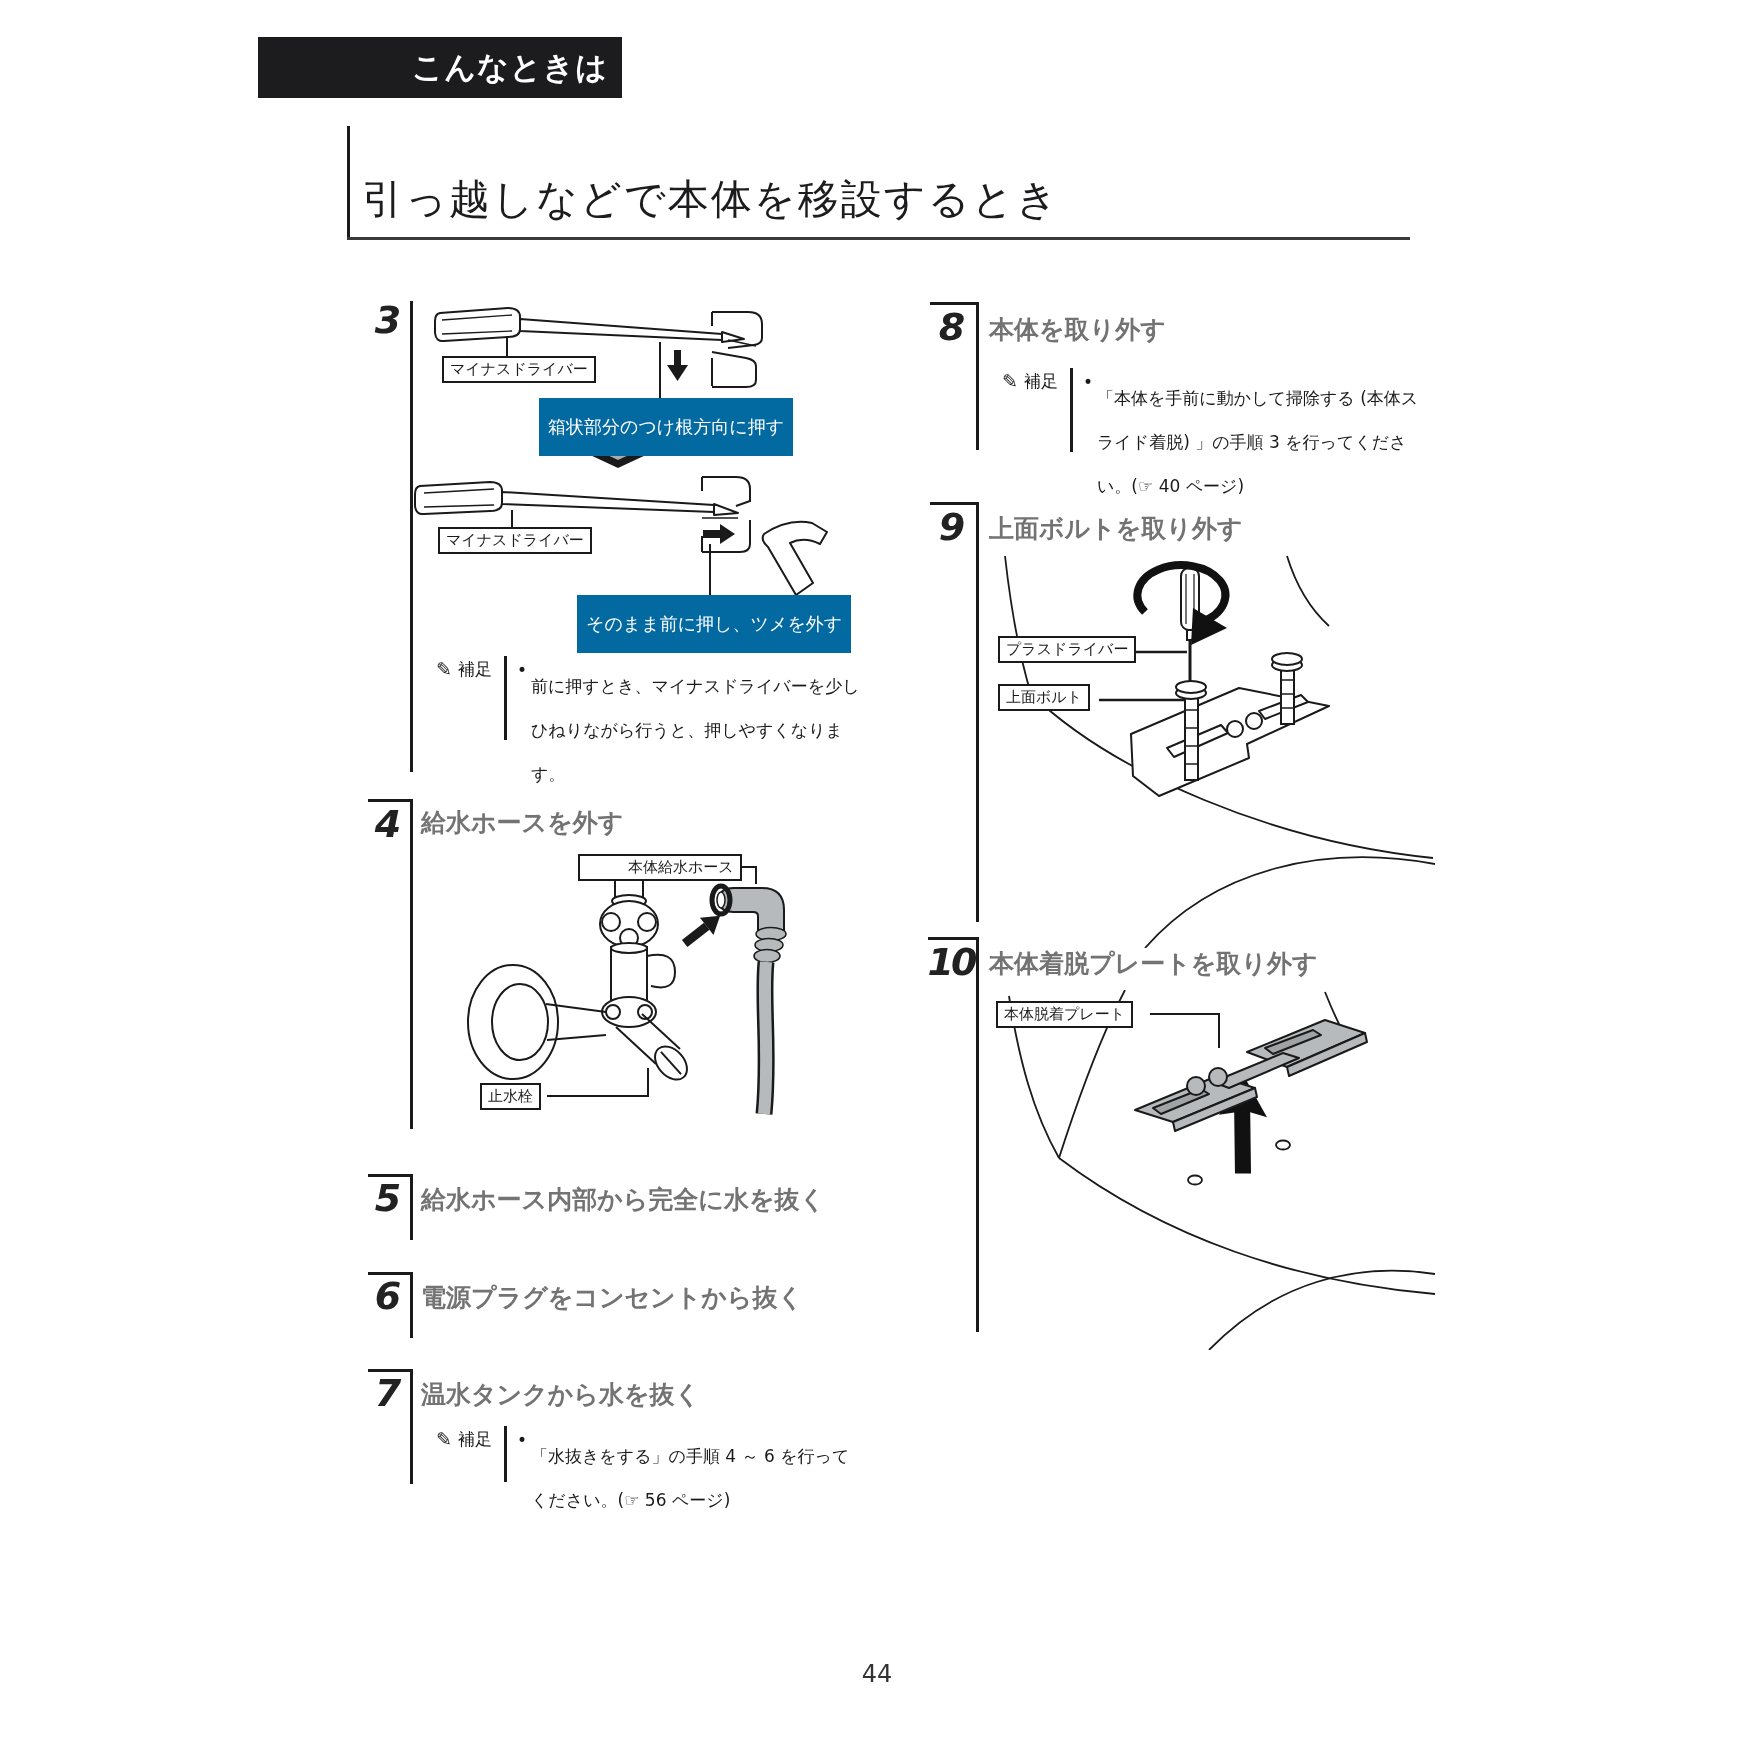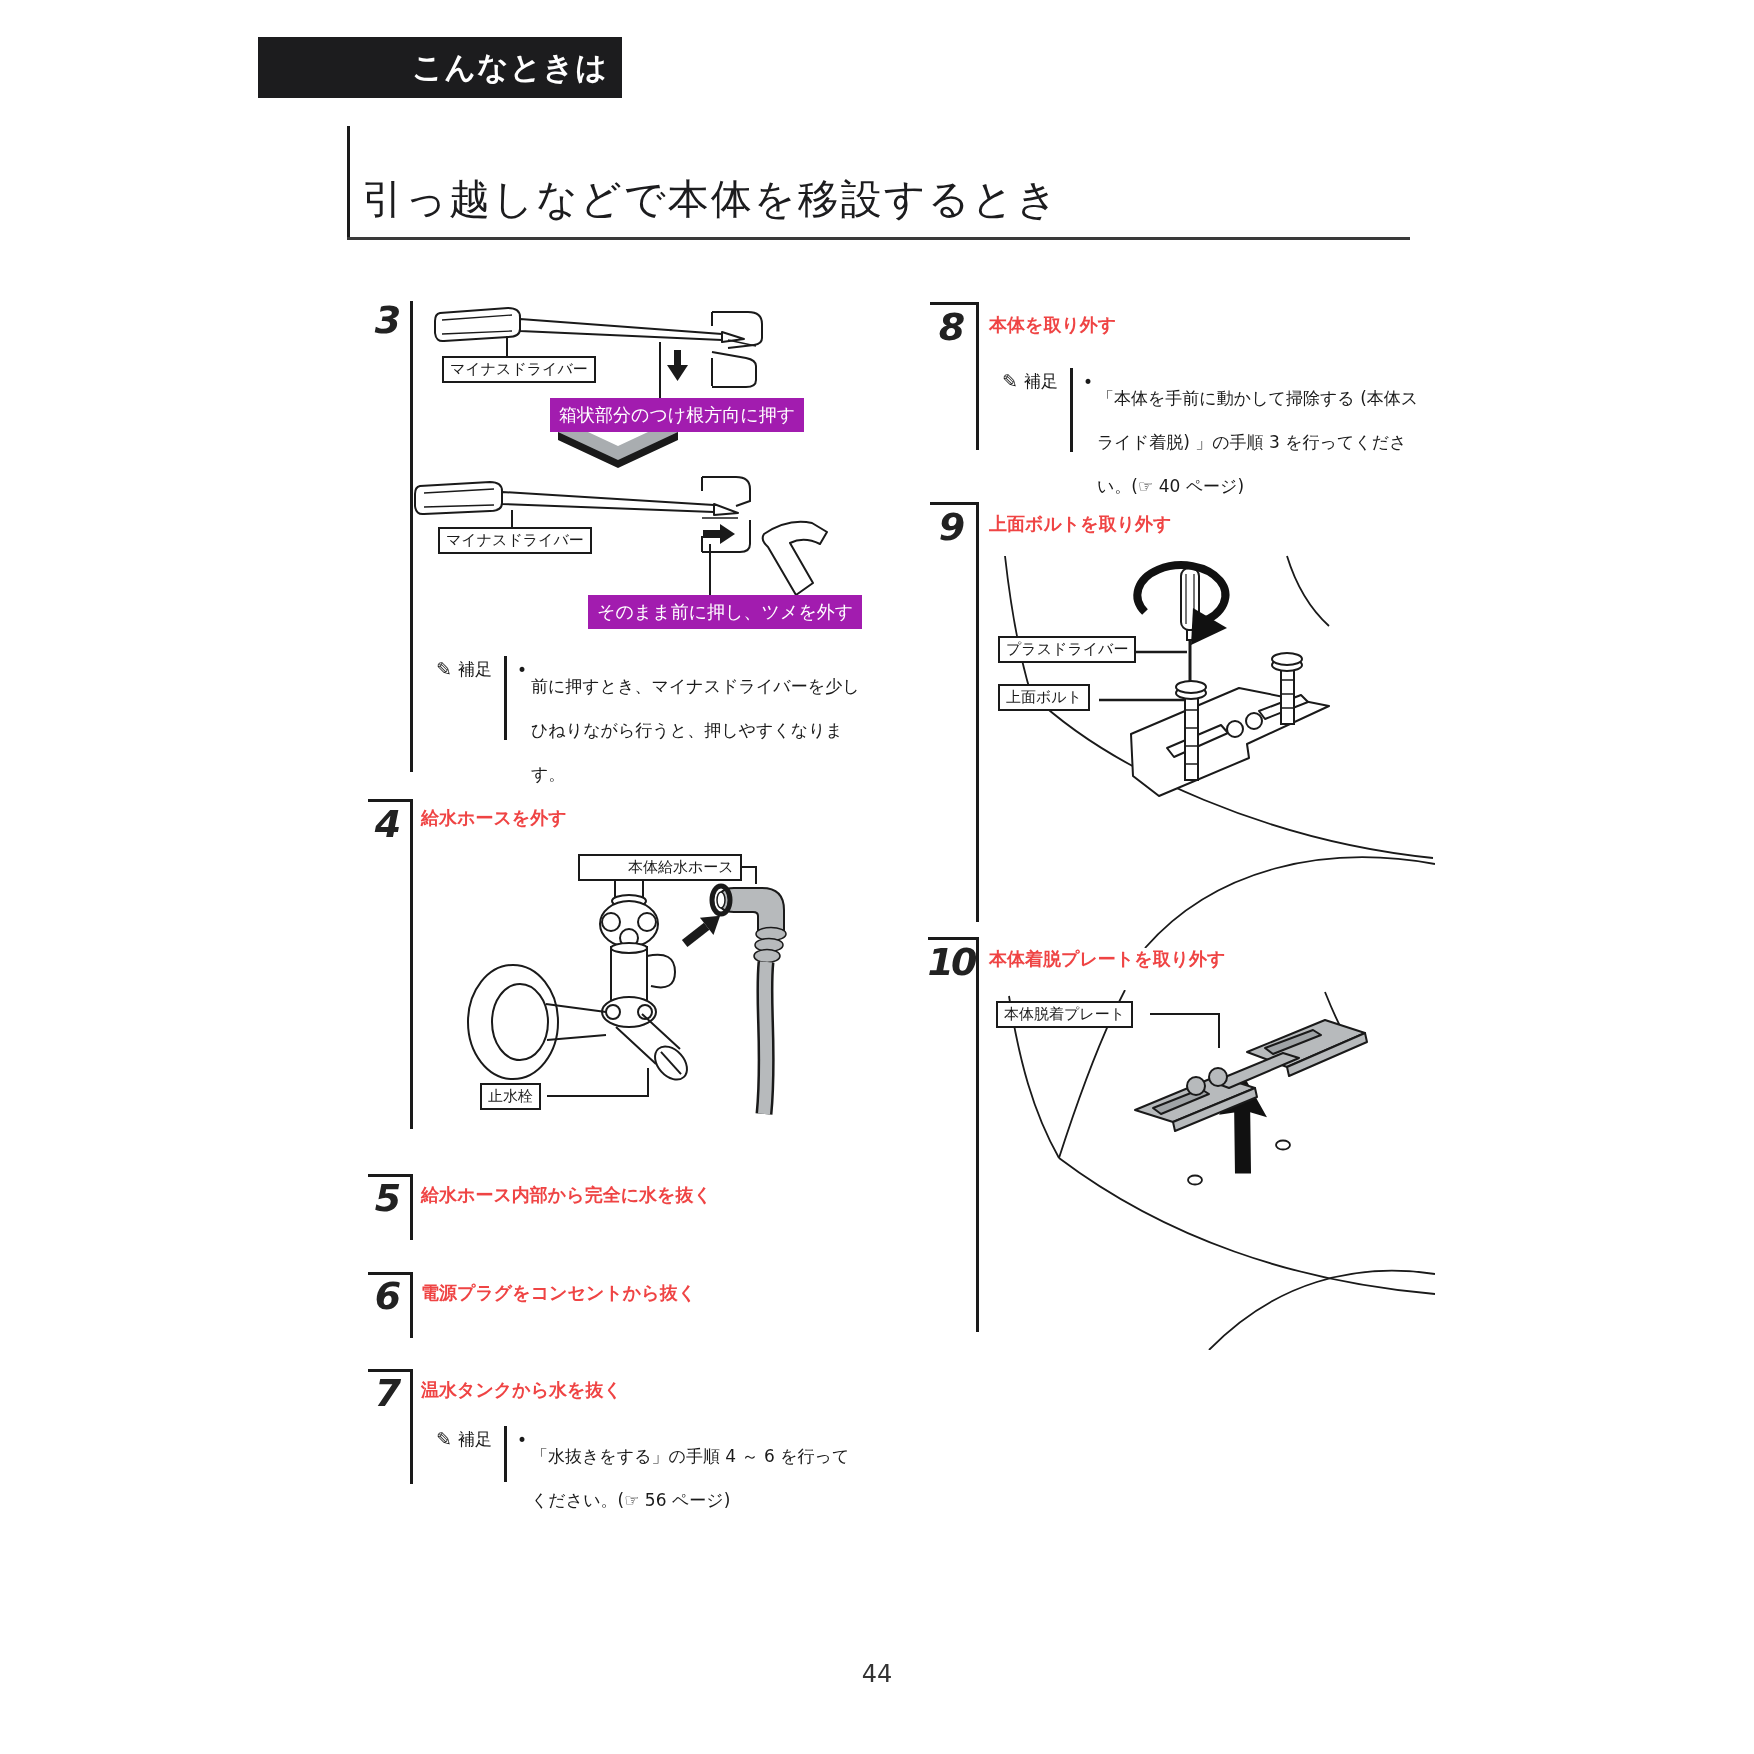--- a/index.html
+++ b/index.html
@@ -14,27 +14,27 @@
   .page-title{position:absolute;left:362px;top:172px;font-size:41px;font-weight:500;
               letter-spacing:2px;white-space:nowrap;color:#1c1c1e;}
   .title-rule{position:absolute;left:347px;top:237px;width:1063px;height:3px;background:#3a3a3a;}
 
   
   .hline{position:absolute;height:3px;background:#1a1a1a;}
   .vline{position:absolute;width:3px;background:#1a1a1a;}
   .stepnum{position:absolute;width:44px;text-align:center;font-style:italic;font-weight:bold;
            font-size:38px;line-height:1.1;color:#222;}
   .stepnum.wide{width:50px;letter-spacing:-3px;}
-  .steptitle{position:absolute;font-size:18px;font-weight:bold;white-space:nowrap;color:#ef4444;}
+  .steptitle{position:absolute;font-size:25px;font-weight:bold;white-space:nowrap;color:#737373;}
 
   
   .callout{position:absolute;border:2px solid #1a1a1a;background:#fff;font-size:15px;
            line-height:1;padding:4px 6px;white-space:nowrap;color:#1a1a1a;}
-  .callout-dark{position:absolute;background:#a21caf;color:#fff;font-size:18px;line-height:1;
-                padding:8px 9px;white-space:nowrap;margin-left:11px;}
+  .callout-dark{position:absolute;background:#0369a1;color:#fff;font-size:18px;line-height:1;
+                padding:20px 9px;white-space:nowrap;}
 
   
   .note{position:absolute;display:flex;align-items:flex-start;}
   .note-pencil{font-size:19px;line-height:26px;margin-right:6px;}
   .note-label{font-size:17px;line-height:26px;margin-right:12px;white-space:nowrap;}
   .note-bar{width:3px;background:#1a1a1a;margin-right:10px;}
   .note-bar.h3{height:84px;} .note-bar.h2{height:56px;}
   .note-body{display:flex;}
   .note-bullet{font-size:17px;line-height:28px;margin-right:4px;}
   .note-lines div{font-size:17px;line-height:28px;white-space:nowrap;margin-top:16px;}

